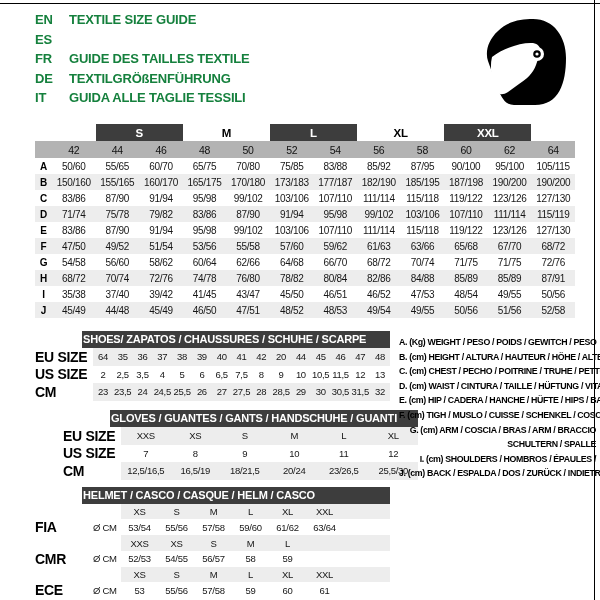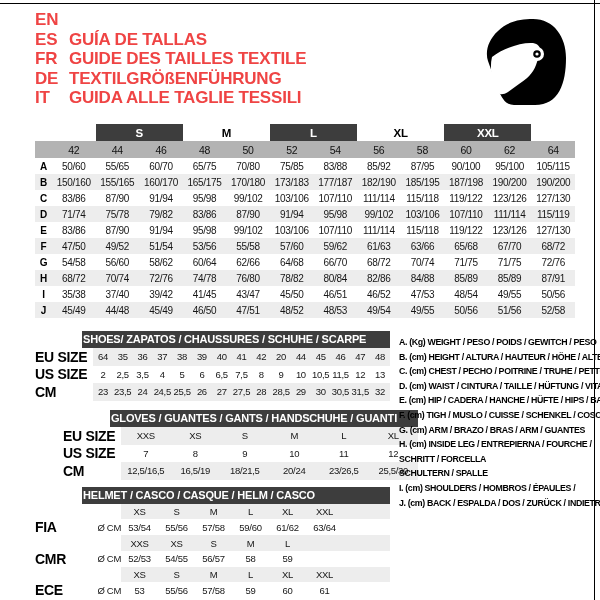--- a/index.html
+++ b/index.html
@@ -9,21 +9,21 @@
     font-family:"Liberation Sans","DejaVu Sans",sans-serif;
     -webkit-font-smoothing:antialiased;
   }
   .sheet { position:relative; width:600px; height:600px; overflow:hidden; background:#fff; }
 
   .rule-top  { position:absolute; left:0; top:3px; width:600px; height:1px; background:#000; }
   .rule-right{ position:absolute; left:594px; top:0; width:1px; height:600px; background:#000; }
 
   
   .langs { position:absolute; left:35px; top:10px; }
-  .lang-row { display:flex; font-weight:bold; font-size:17px; line-height:19.5px; letter-spacing:-0.2px; color:#ef4444; }
+  .lang-row { display:flex; font-weight:bold; font-size:13px; line-height:19.5px; letter-spacing:-0.2px; color:#15803d; }
   .lang-code { width:34px; flex:0 0 34px; }
 
   .helmet-icon { position:absolute; left:483px; top:16px; }
 
   
   table.main { position:absolute; left:35px; top:124px; width:540px;
     border-collapse:collapse; table-layout:fixed; color:#161616; }
   table.main td { padding:0; text-align:center; font-size:10px; letter-spacing:-0.3px; height:16px; overflow:hidden; white-space:nowrap; }
   table.main tr.grp td { height:17px; font-weight:bold; font-size:11.5px; color:#000; }
   table.main tr.grp td.dark { background:#3d3d3d; color:#fff; }
@@ -38,42 +38,42 @@
   #helmet-sec { top:487px; }
   .bar { margin-left:47px; width:308px; height:17px; background:#3d3d3d; color:#fff;
     font-weight:bold; font-size:11px; line-height:17px; padding-left:1px;
     letter-spacing:-0.2px; box-sizing:border-box; white-space:nowrap; overflow:hidden; }
   .sub table { width:355px; border-collapse:collapse; table-layout:fixed; }
   .sub td { padding:0; height:17.5px; text-align:center; font-size:9.5px;
     letter-spacing:-0.3px; color:#161616; white-space:nowrap; overflow:hidden; }
   #helmet-sec td { height:15.4px; }
   .sub td.lbl { text-align:left; font-weight:bold; font-size:14px; color:#000; }
   .sub tr.stripe td:not(.lbl):not(.unit) { background:#ededed; }
-  .sub td.unit { text-align:right; }
+  .sub td.unit { text-align:left; }
 
   
   .legend { position:absolute; left:399px; top:335px; width:197px;
     font-weight:bold; font-size:8.8px; letter-spacing:-0.35px; color:#000; }
-  .legend .line { white-space:nowrap; line-height:14.6px; }
+  .legend .line { white-space:nowrap; line-height:14.6px;text-align:right; }
 </style>
 </head>
 <body>
 
 <div class="sheet">
 
   <div class="rule-top"></div>
   <div class="rule-right"></div>
 
   <div class="langs" id="langs">
       <div class="lang-row">
         <span class="lang-code">EN</span>
+        <span class="lang-text">TEXTILE SIZE GUIDE</span>
       </div>
       <div class="lang-row">
         <span class="lang-code">ES</span>
-        <span class="lang-text">GUÍA DE TALLAS</span>
       </div>
       <div class="lang-row">
         <span class="lang-code">FR</span>
         <span class="lang-text">GUIDE DES TAILLES TEXTILE</span>
       </div>
       <div class="lang-row">
         <span class="lang-code">DE</span>
         <span class="lang-text">TEXTILGRÖßENFÜHRUNG</span>
       </div>
       <div class="lang-row">
@@ -472,25 +472,21 @@
       <div class="entry">
         <div class="line">D. (cm) WAIST / CINTURA / TAILLE / HÜFTUNG / VITA</div>
       </div>
       <div class="entry">
         <div class="line">E. (cm) HIP / CADERA / HANCHE / HÜFTE / HIPS / BACINO</div>
       </div>
       <div class="entry">
         <div class="line">F. (cm) TIGH / MUSLO / CUISSE / SCHENKEL / COSCIA</div>
       </div>
       <div class="entry">
-        <div class="line">G. (cm) ARM / BRAZO / BRAS / ARM / GUANTES</div>
-      </div>
-      <div class="entry">
-        <div class="line">H. (cm) INSIDE LEG / ENTREPIERNA / FOURCHE /</div>
-        <div class="line">SCHRITT / FORCELLA</div>
+        <div class="line">G. (cm) ARM / COSCIA / BRAS / ARM / BRACCIO</div>
       </div>
       <div class="entry">
         <div class="line">SCHULTERN / SPALLE</div>
         <div class="line">I. (cm) SHOULDERS / HOMBROS / ÉPAULES /</div>
       </div>
       <div class="entry">
         <div class="line">J. (cm) BACK / ESPALDA / DOS / ZURÜCK / INDIETRO</div>
       </div>
     </div>
 

